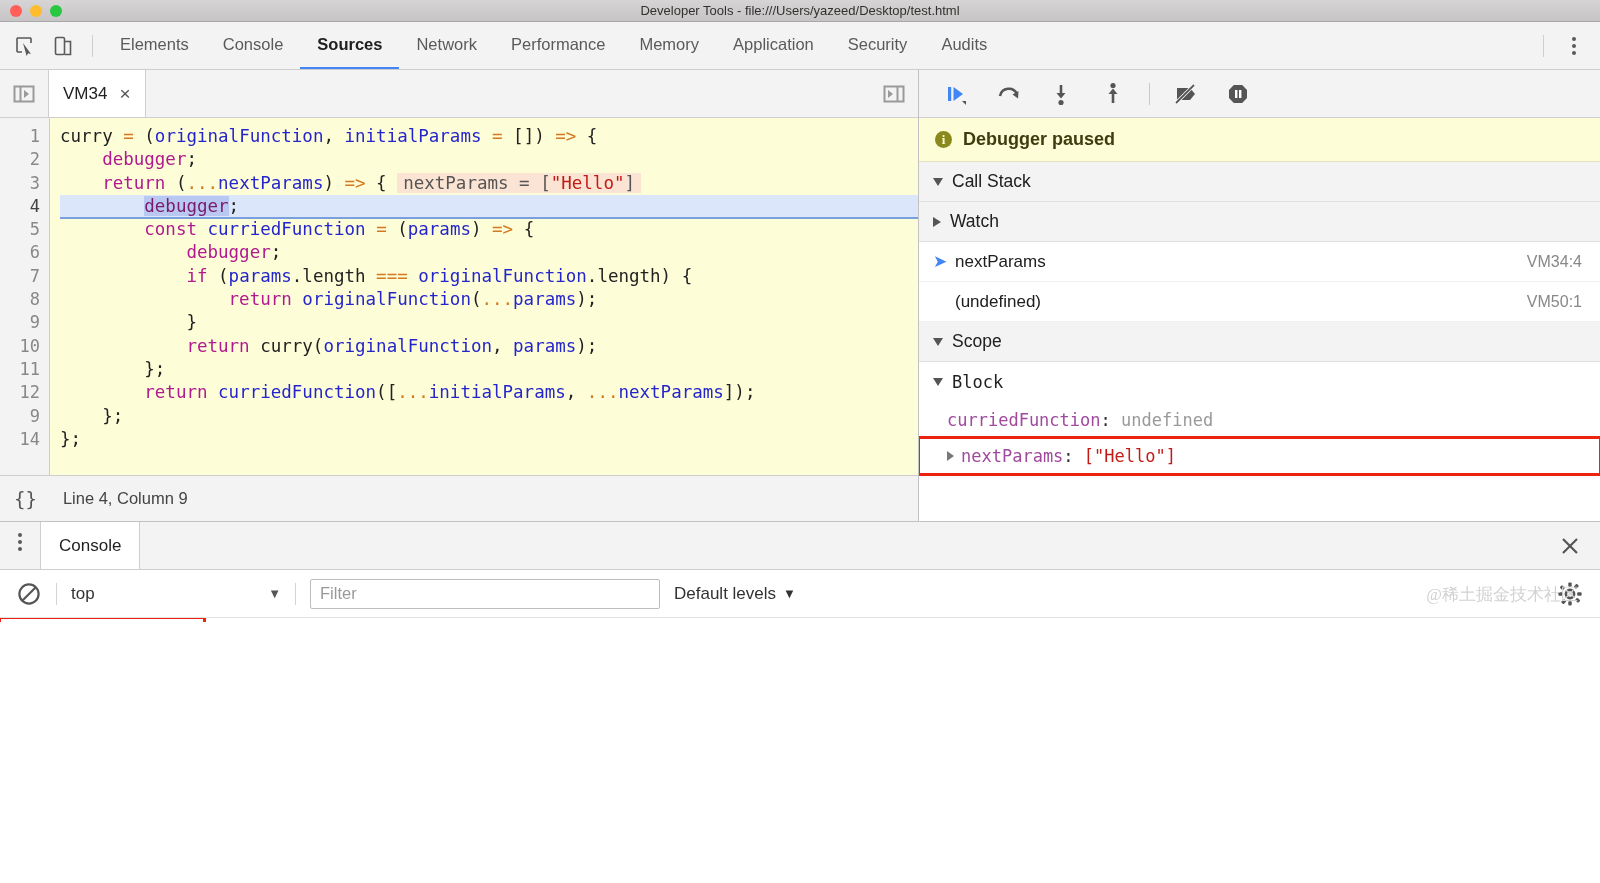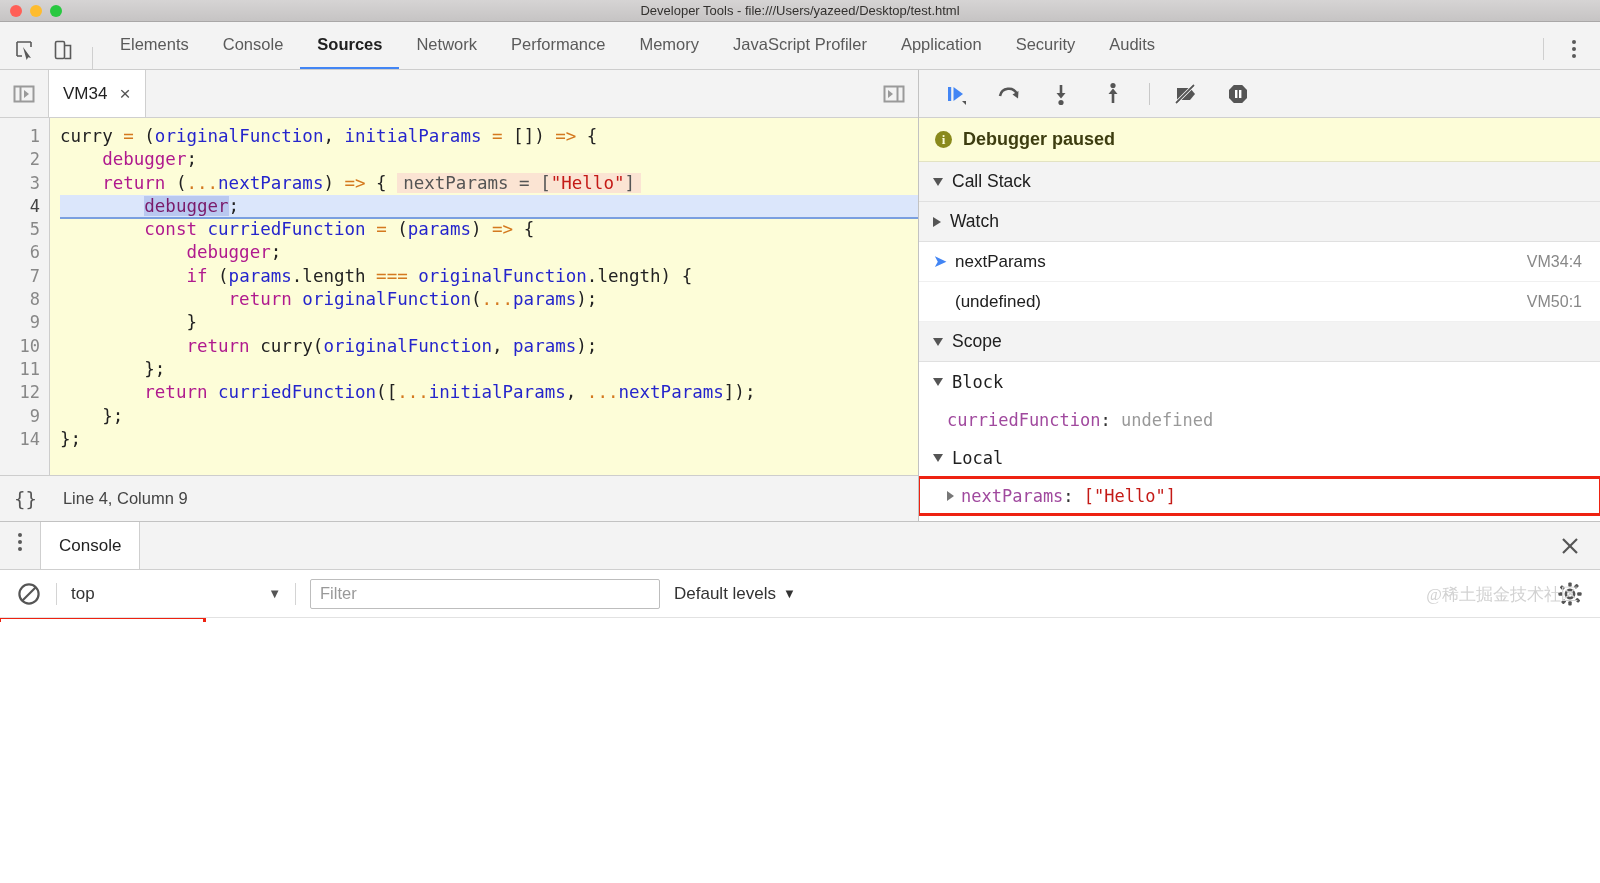--- a/index.html
+++ b/index.html
@@ -27,21 +27,21 @@
     position: absolute; left: 0; right: 0; text-align: center;
     font-size: 13px; color: #33312f; font-weight: 400;
     pointer-events: none;
   }
 
   
   .tabbar {
     height: 48px; flex: 0 0 48px;
     background: #f3f3f3;
     border-bottom: 1px solid #cdcdcd;
-    display: flex; align-items: flex-end; padding: 0 6px;
+    display: flex; align-items: center; padding: 0 6px;
   }
   .tb-icon {
     width: 38px; height: 38px; display: flex; align-items: center;
     justify-content: center; cursor: pointer;
   }
   .tb-sep { width: 1px; height: 22px; background: #cfcfcf; margin: 0 10px; }
   .tabs { display: flex; align-items: center; height: 100%; }
   .tab {
     padding: 0 17px; height: 100%; display: flex; align-items: center;
     font-size: 16.5px; color: #5a5a5a; cursor: pointer;
@@ -266,23 +266,20 @@
           <span>Sources</span>
         </div>
       <div class="tab">
           <span>Network</span>
         </div>
       <div class="tab">
           <span>Performance</span>
         </div>
       <div class="tab">
           <span>Memory</span>
-        </div>
-      <div class="tab">
-          <span>JavaScript Profiler</span>
         </div>
       <div class="tab">
           <span>Application</span>
         </div>
       <div class="tab">
           <span>Security</span>
         </div>
       <div class="tab">
           <span>Audits</span>
         </div>
@@ -429,24 +426,20 @@
         <div class="scope-sub">
           <span class="tri down"></span>
           <span>Block</span>
         </div>
         <div class="scope-prop">
           <span class="pname">curriedFunction</span>
             <span class="pval-plain">:&nbsp;</span>
             <span class="pval-undef">undefined</span>
         </div>
 
-        <div class="scope-sub">
-          <span class="tri down"></span>
-          <span>Local</span>
-        </div>
         <div class="scope-prop hl-box">
           <span class="tri sm right prop-tri"></span>
             <span class="pname">nextParams</span>
             <span class="pval-plain">:&nbsp;</span>
             <span class="pval-str">["Hello"]</span>
         </div>
         <div class="scope-prop">
           
         </div>
       </div>

